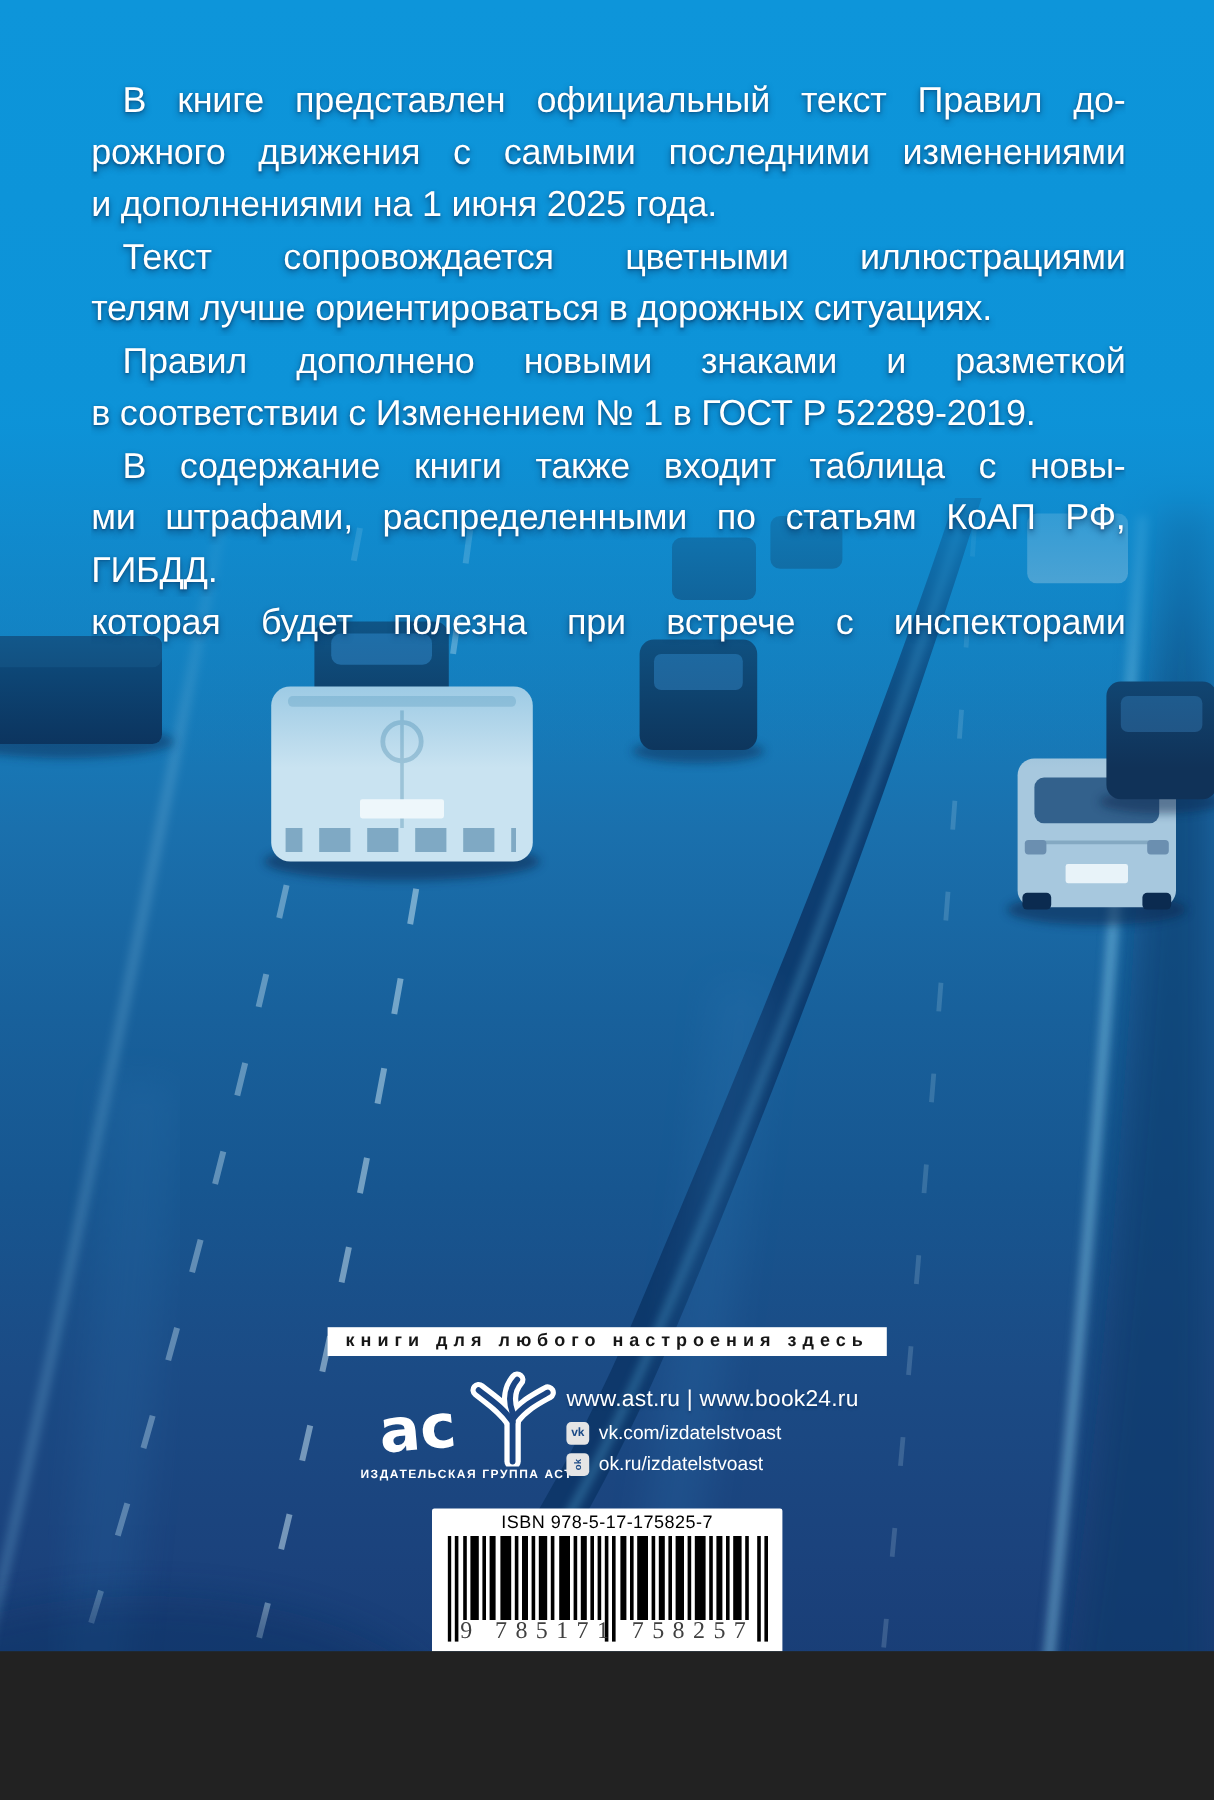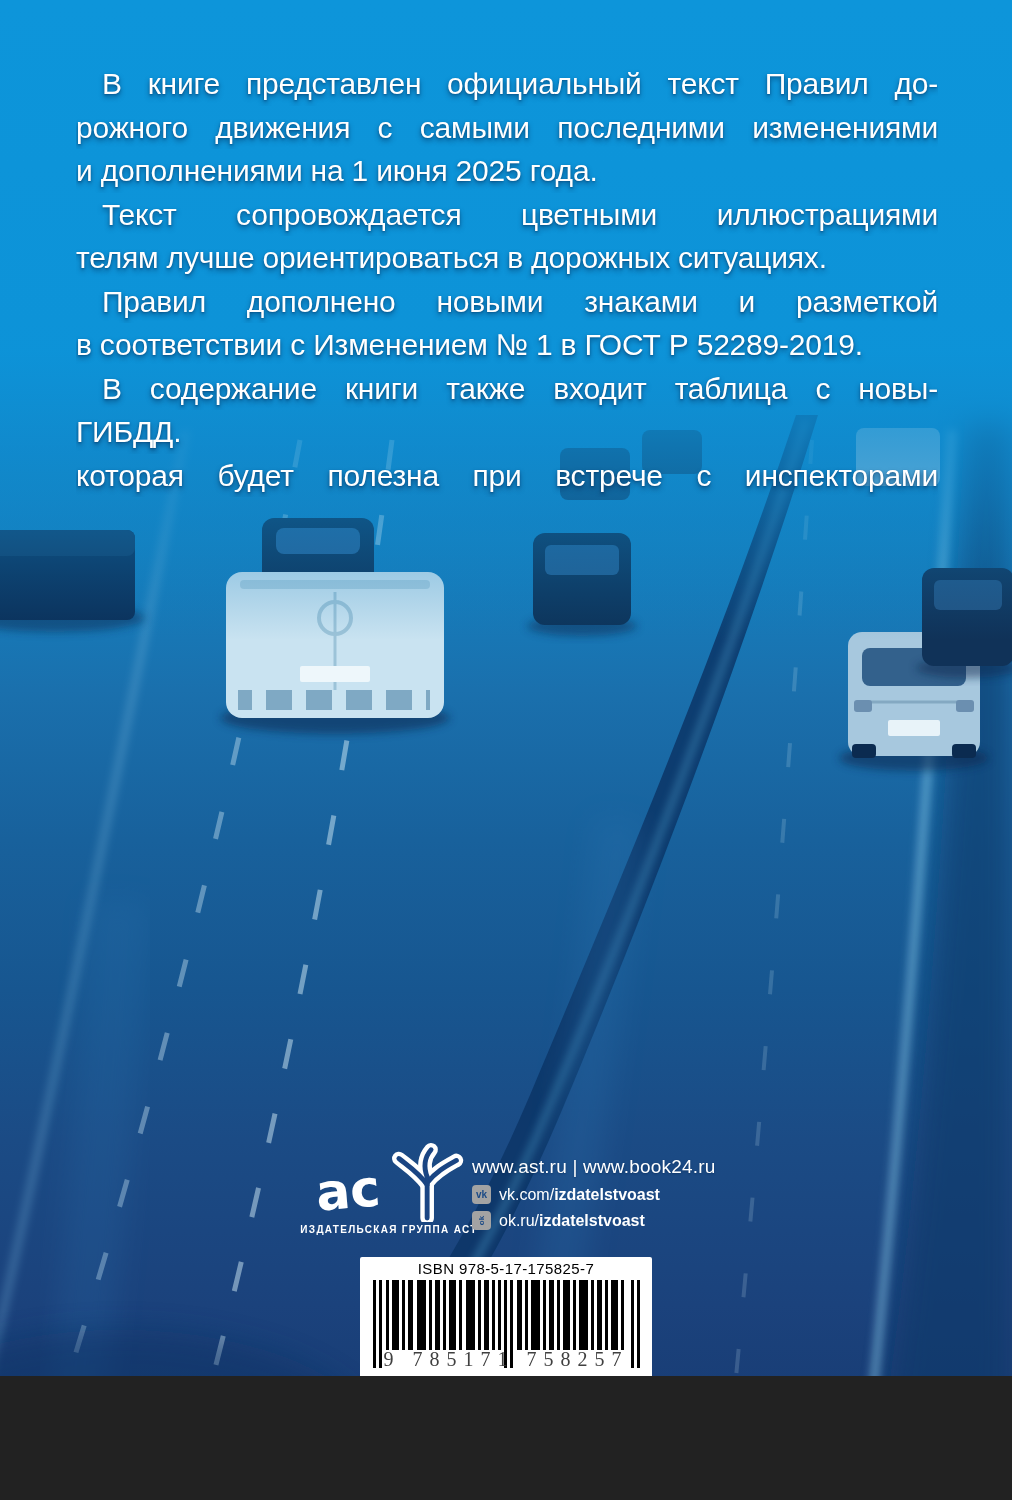--- a/index.html
+++ b/index.html
@@ -43,26 +43,26 @@
     font-size:10px;font-weight:700;letter-spacing:1.3px;white-space:nowrap;
   }
 
   
   .links-col{position:absolute;left:472px;top:1156px;color:#ffffff;}
   .sites{font-size:19px;font-weight:400;letter-spacing:.2px;
          text-shadow:0 1px 2px rgba(4,38,80,.5);}
   .social-row{display:flex;align-items:center;gap:8px;margin-top:7px;font-size:16px;}
   .social-row:first-of-type{margin-top:14px;}
   .social-icon{
-    width:19px;height:19px;border-radius:4px;background:#a3a3a3;color:#1b4a86;
+    width:19px;height:19px;border-radius:4px;background:#e5e5e5;color:#1b4a86;
     display:flex;align-items:center;justify-content:center;
     font-size:10px;font-weight:700;flex:0 0 auto;
   }
   .social-icon .rot{transform:rotate(-90deg);display:block;font-size:8px;}
-  .social-link b{font-weight:700;text-align:center;}
+  .social-link b{font-weight:400;text-align:center;}
 
   
   .barcode-panel{
     position:absolute;left:360px;top:1257px;width:292px;height:148px;
     background:#ffffff;border-radius:2px;
     display:flex;flex-direction:column;align-items:center;
     padding-top:3px;box-sizing:border-box;
   }
   .isbn-label{
     font-family:"Liberation Sans",sans-serif;
@@ -179,24 +179,26 @@
 
   <div class="annotation">
       <div class="line first">В книге представлен официальный текст Правил до-</div>
       <div class="line">рожного движения с самыми последними изменениями</div>
       <div class="line end">и дополнениями на 1 июня 2025 года.</div>
       <div class="line first">Текст сопровождается цветными иллюстрациями</div>
       <div class="line end">телям лучше ориентироваться в дорожных ситуациях.</div>
       <div class="line first">Правил дополнено новыми знаками и разметкой</div>
       <div class="line end">в соответствии с Изменением № 1 в ГОСТ Р 52289-2019.</div>
       <div class="line first">В содержание книги также входит таблица с новы-</div>
+      <div class="line">ми штрафами, распределенными по статьям КоАП РФ,</div>
       <div class="line end">ГИБДД.</div>
       <div class="line">которая будет полезна при встрече с инспекторами</div>
     </div>
 
+  <div class="promo-banner">книги для любого настроения здесь</div>
 
   <svg class="ast-logo" viewBox="0 0 160 90" aria-hidden="true">
     <text x="0" y="76" font-family="DejaVu Sans, sans-serif" font-weight="bold" font-size="52" fill="#ffffff" transform="rotate(-5 30 60)">ас</text>
     <g fill="none" stroke-linecap="round" stroke-linejoin="round">
       <g stroke="#ffffff" stroke-width="14">
         <path d="M114,86 L114,44"></path>
         <path d="M114,52 C106,40 95,33 85,25"></path>
         <path d="M114,50 C123,38 135,32 144,27"></path>
         <path d="M114,44 C110,33 112,23 118,16"></path>
       </g>

